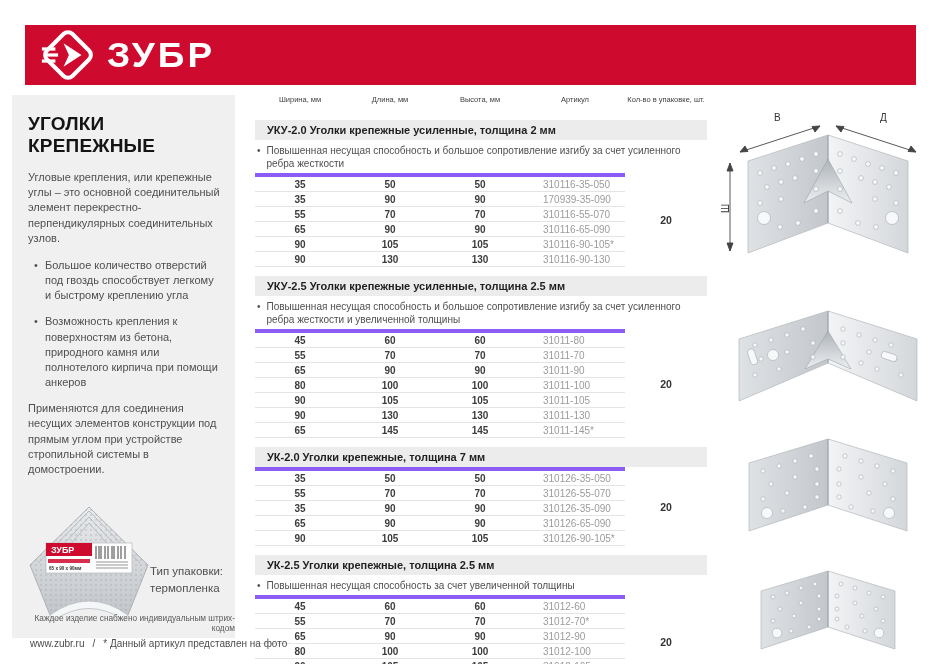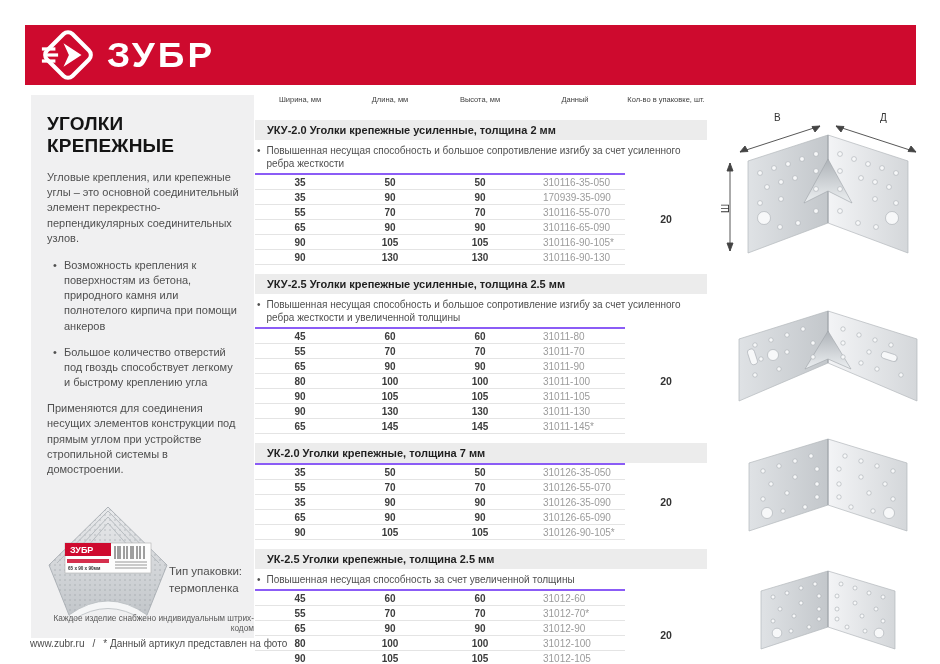--- a/index.html
+++ b/index.html
@@ -16,21 +16,21 @@
     position:absolute;left:25px;top:25px;width:891px;height:60px;
     background:#ce0a2e;display:flex;align-items:center;padding-left:16px;
   }
   .logo{display:flex;align-items:center;gap:12px}
   .logo-text{
     color:#fff;font-weight:bold;font-size:37px;letter-spacing:3px;
     transform:scaleY(.95);line-height:1;
   }
   
   .sidebar{
-    position:absolute;left:31px;top:95px;width:223px;height:543px;
+    position:absolute;left:12px;top:95px;width:223px;height:543px;
     background:#f0f0f1;padding:18px 14px 0 16px;
   }
   .sidebar h1{font-size:19px;color:#141414;margin-bottom:13px;letter-spacing:.2px}
   .sidebar .intro,.sidebar .application{font-size:11px;line-height:1.38;color:#4f4f4f;margin-bottom:12px}
   .sidebar ul{list-style:none;margin:2px 0 2px 6px}
   .sidebar li{
     font-size:11px;line-height:1.38;color:#4f4f4f;margin-bottom:11px;
     padding-left:11px;position:relative;
   }
   .sidebar li::before{content:"\2022";position:absolute;left:0;top:0;color:#4f4f4f}
@@ -48,21 +48,21 @@
     font-size:7.5px;color:#3e3e3e;padding-bottom:7px;
   }
   .colheads span{text-align:center;white-space:nowrap}
   section .bar{
     background:#ececec;font-weight:bold;font-size:11px;color:#1f1f1f;
     padding:4px 12px;margin-top:9px;
   }
   .note{font-size:10px;color:#4f4f4f;padding:4px 0 3px 2px;display:flex;gap:6px;line-height:1.3}
   .note .dot{flex:0 0 auto}
   .sec-body{display:flex}
-  .rows{width:370px;border-top:2px solid #8b5cf6}
+  .rows{width:370px;border-top:4px solid #8b5cf6}
   .row{
     display:grid;grid-template-columns:90px 90px 90px 100px;height:15px;
     align-items:center;border-bottom:1px solid #e4e4e4;font-size:10px;
   }
   .row .num{text-align:center;font-weight:bold;color:#3c3c3c}
   .row .art{color:#9b9b9b;padding-left:18px;white-space:nowrap}
   .qty{
     width:82px;display:flex;align-items:center;justify-content:center;
     font-weight:bold;font-size:10.5px;color:#333;
   }
@@ -93,22 +93,22 @@
       <polygon points="25,17 45,30 25,43 31,30" fill="#fff"></polygon>
     </svg>
     <span class="logo-text">ЗУБР</span>
   </div>
 </header>
 
 <aside class="sidebar">
   <h1>УГОЛКИ КРЕПЕЖНЫЕ</h1>
   <p class="intro">Угловые крепления, или крепежные углы – это основной соединительный элемент перекрестно-перпендикулярных соединительных узлов.</p>
   <ul>
+    <li>Большое количество отверстий под гвоздь способствует легкому и быстрому креплению угла</li>
     <li>Возможность крепления к поверхностям из бетона, природного камня или полнотелого кирпича при помощи анкеров</li>
-    <li>Большое количество отверстий под гвоздь способствует легкому и быстрому креплению угла</li>
   </ul>
   <p class="application">Применяются для соединения несущих элементов конструкции под прямым углом при устройстве стропильной системы в домостроении.</p>
 
   <svg class="pack-photo" viewBox="0 0 130 118">
     <defs>
       <pattern id="dots" width="5" height="5" patternUnits="userSpaceOnUse">
         <circle cx="2" cy="2" r="0.8" fill="#8d9398"></circle>
       </pattern>
       <linearGradient id="packg" x1="0" y1="0" x2="0" y2="1">
         <stop offset="0" stop-color="#e9eaec"></stop>
@@ -150,21 +150,21 @@
     <div>термопленка</div>
   </div>
   <div class="barcode-note">Каждое изделие снабжено индивидуальным штрих-кодом</div>
 </aside>
 
 <main class="main">
   <div class="colheads">
     <span>Ширина, мм</span>
     <span>Длина, мм</span>
     <span>Высота, мм</span>
-    <span>Данный</span>
+    <span>Артикул</span>
     <span>Кол-во в упаковке, шт.</span>
   </div>
   <div id="sections">
       <section>
         <div class="bar">УКУ-2.0  Уголки крепежные усиленные, толщина 2 мм</div>
         <div class="note">
           <span class="dot">•</span>
           <span>Повышенная несущая способность и большое сопротивление изгибу за счет усиленного ребра жесткости</span>
         </div>
         <div class="sec-body">

